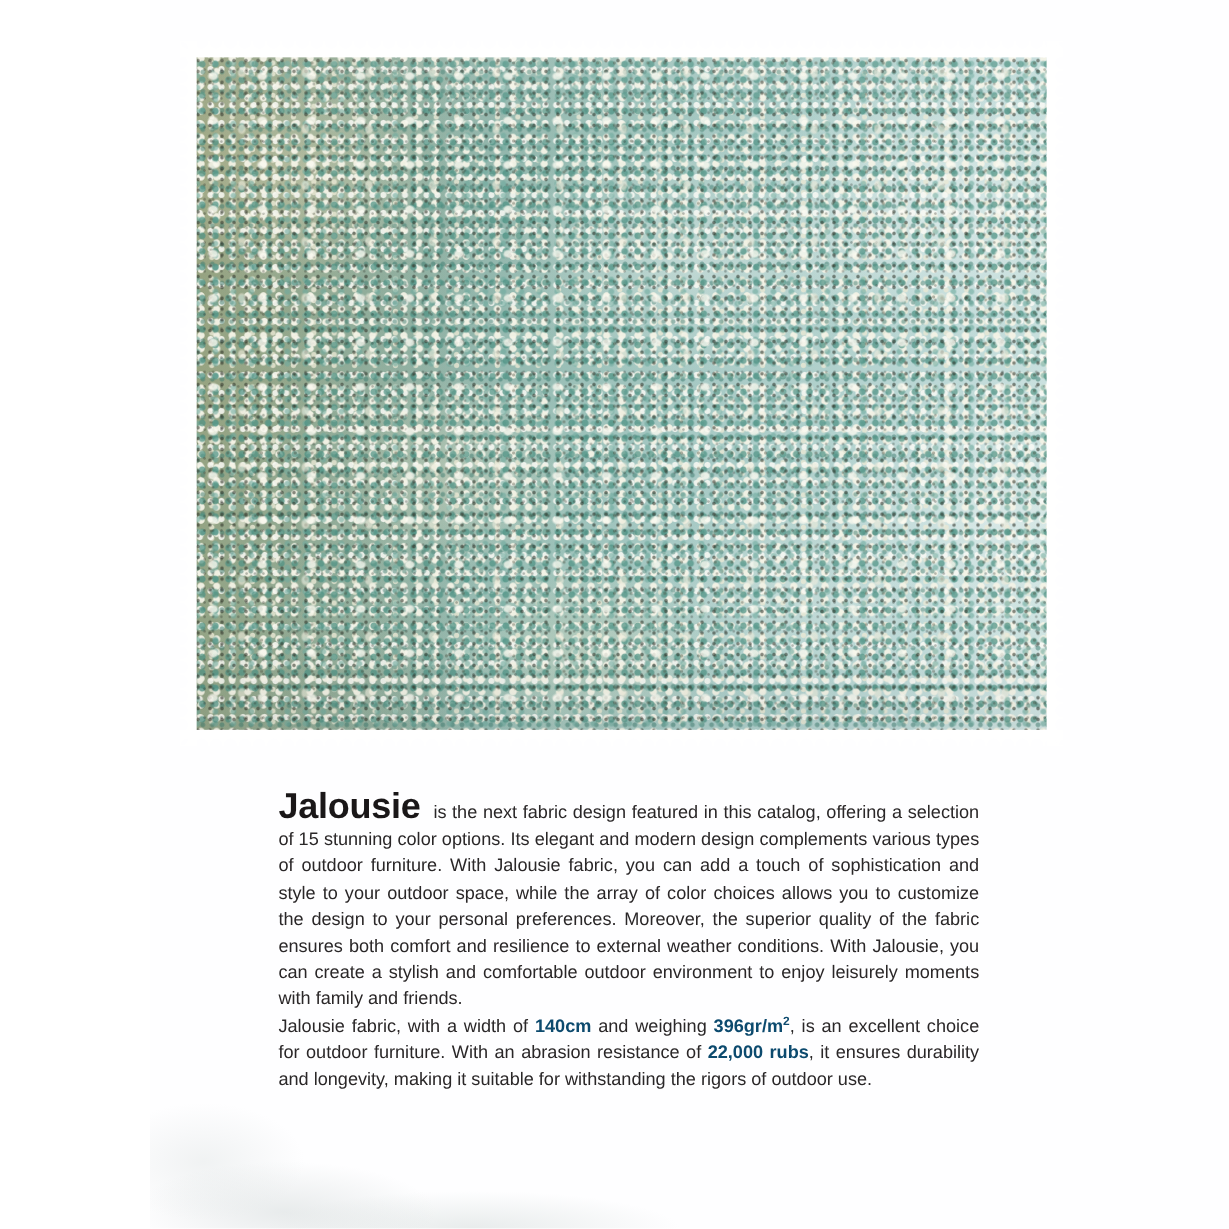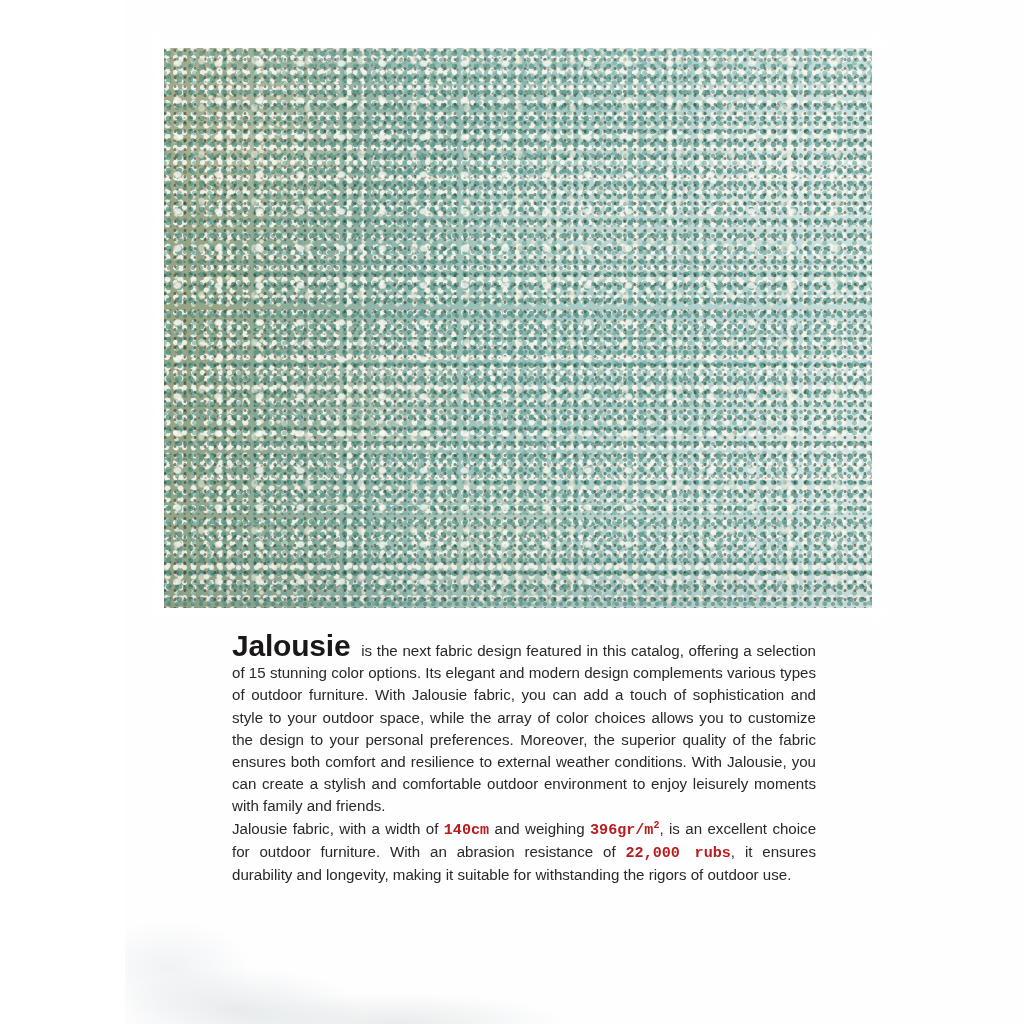--- a/index.html
+++ b/index.html
@@ -189,21 +189,21 @@
     top: -8px; bottom: -8px; right: -8px; width: 14px;
     background-image: radial-gradient(circle 6px at 13px 6px, rgba(255,255,255,0) 0 5.2px, #ffffff 5.6px);
     background-size: 14px 12px;
     background-repeat: repeat-y;
   }
 
   
   .copy {
     position: absolute;
     left: 232px;
-    top: 635px;
+    top: 662px;
     width: 584px;
     color: #231f20;
   }
   .body-text {
     font-family: "Liberation Sans", sans-serif;
     font-size: 15.1px;
     line-height: 22.2px;
     text-align: justify;
     text-justify: inter-word;
     margin: 0;
@@ -218,22 +218,21 @@
     font-weight: bold;
     font-size: 30px;
     letter-spacing: -0.2px;
     color: #1a1718;
     margin-right: 6px;
     vertical-align: baseline;
     line-height: 22px;
   }
   b.spec {
     font-weight: bold;
-    color: #b91c1c;
-    font-family: Liberation Mono, monospace;
+    color: #0c4a6e;
   }
   sup.sq {
     font-size: 10px;
     vertical-align: super;
     line-height: 0;
   }
 </style>
 </head>
 <body>
 

